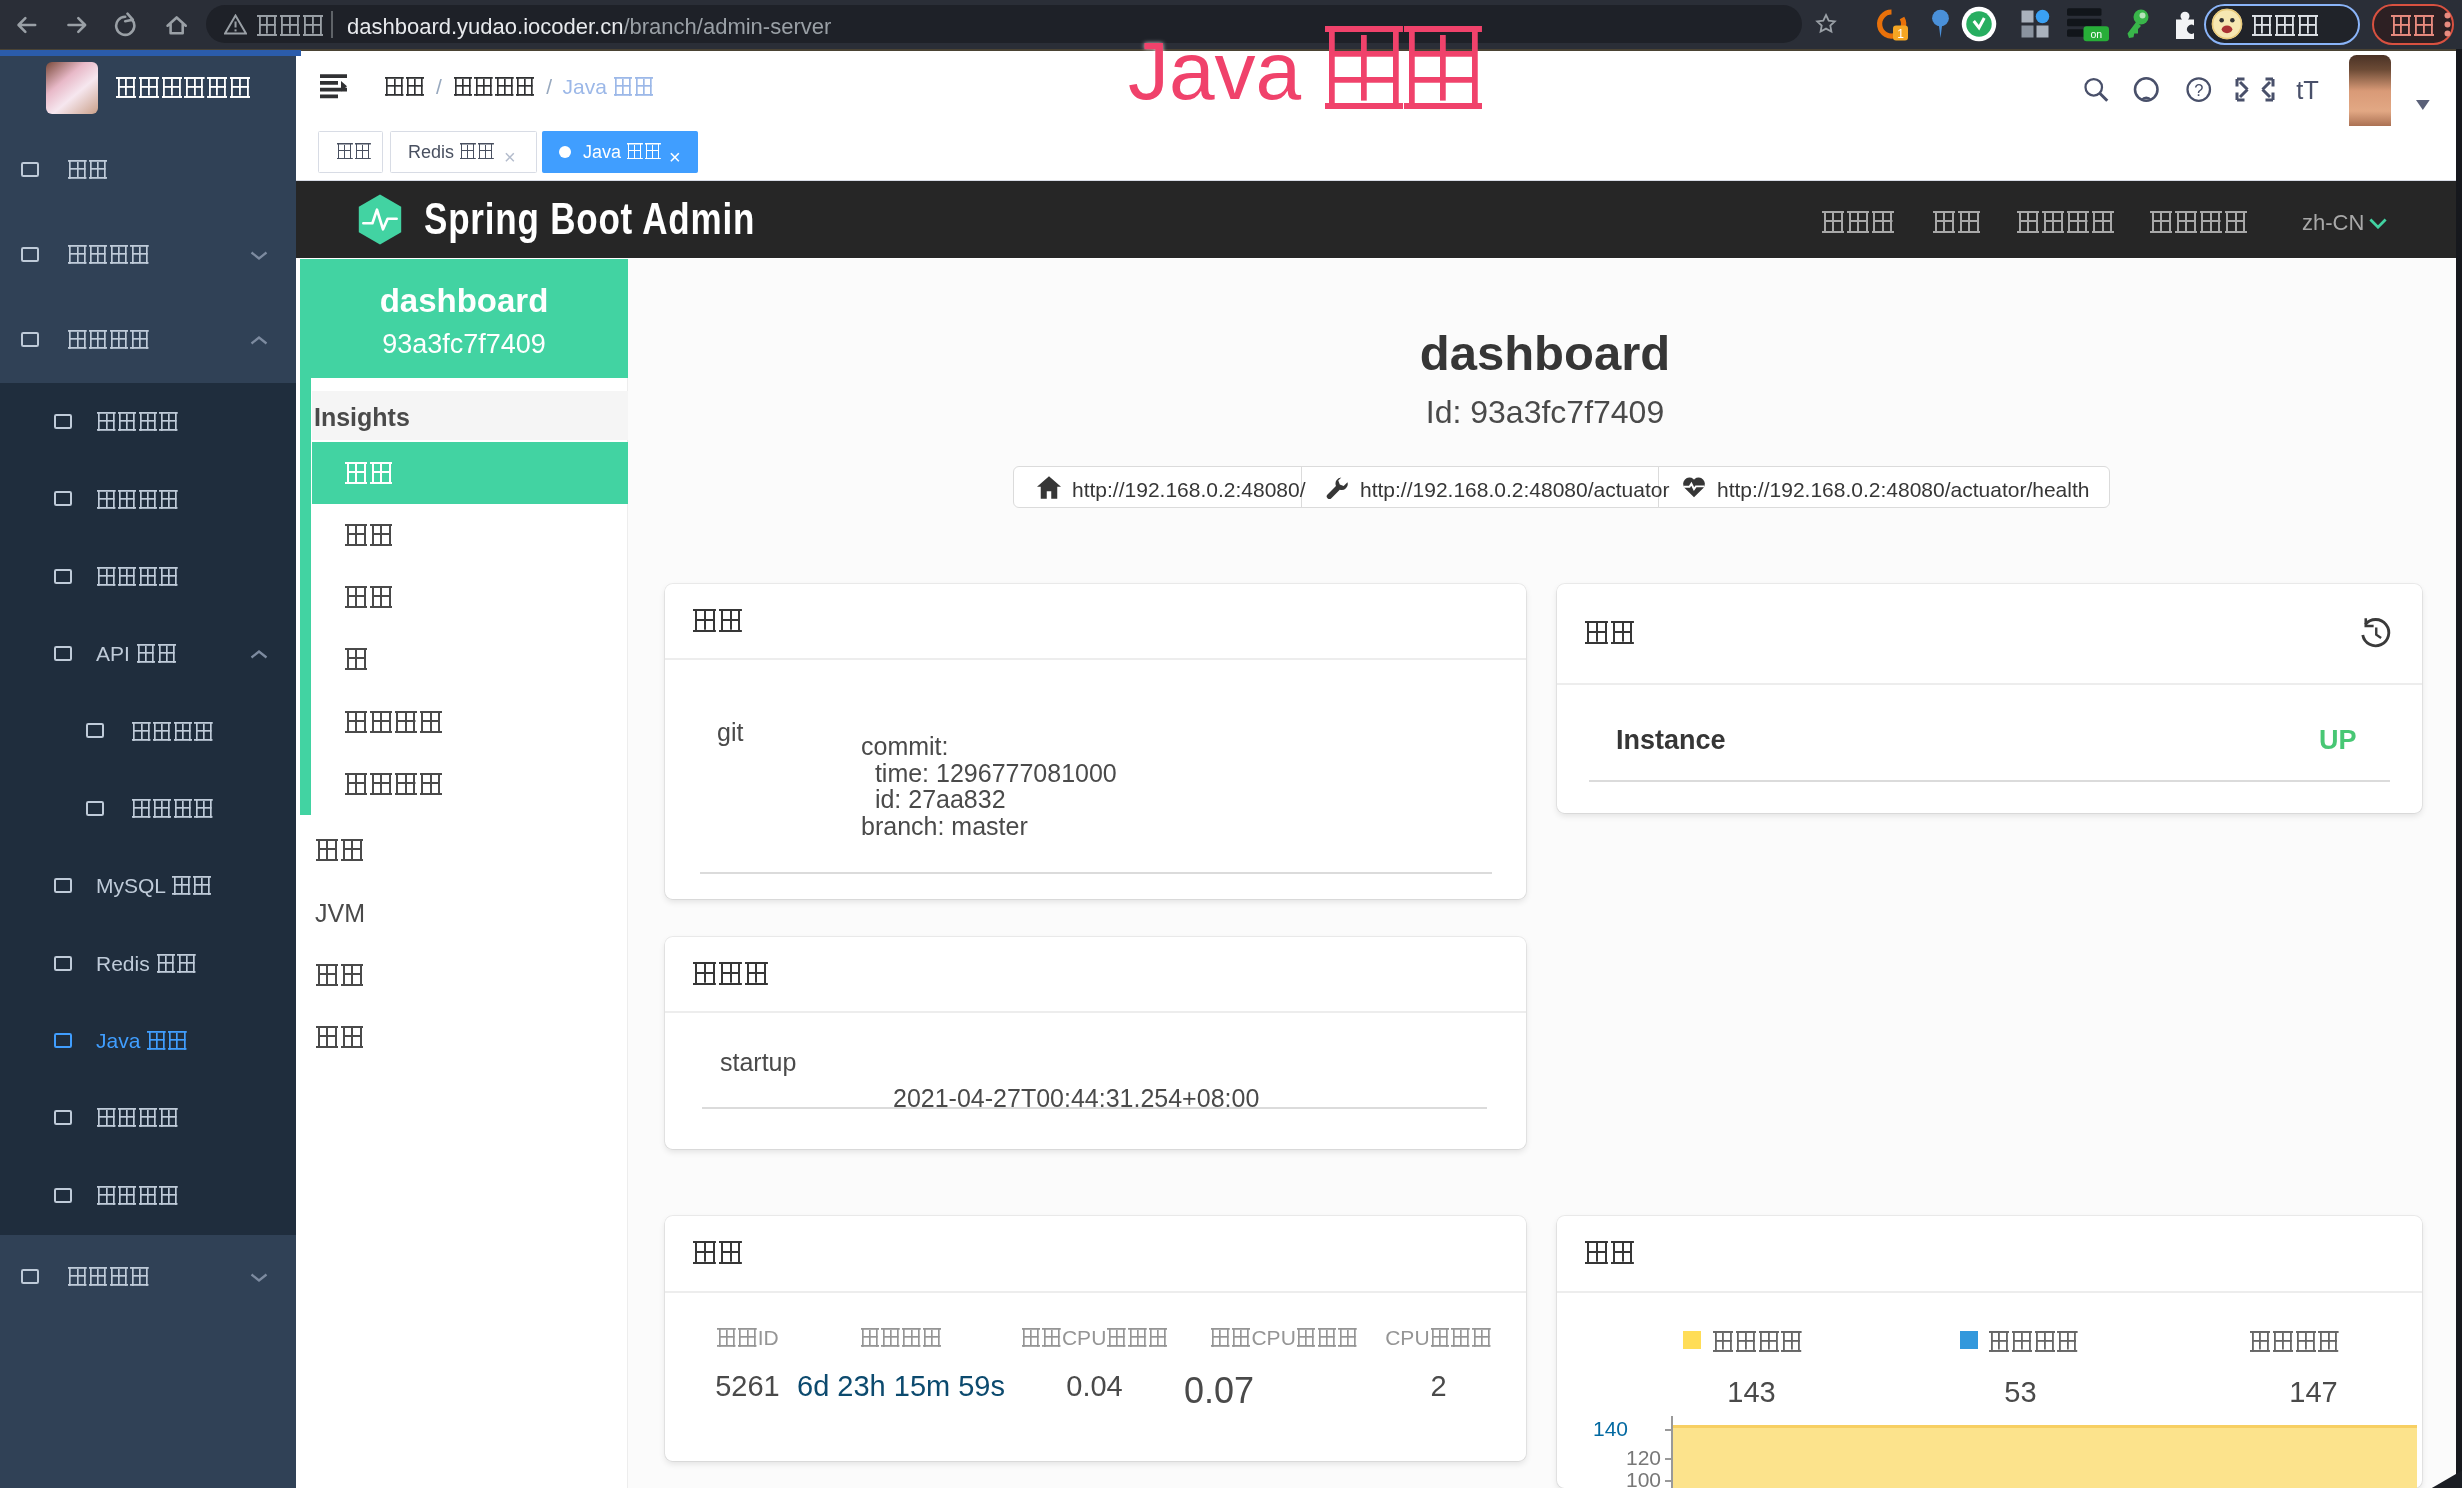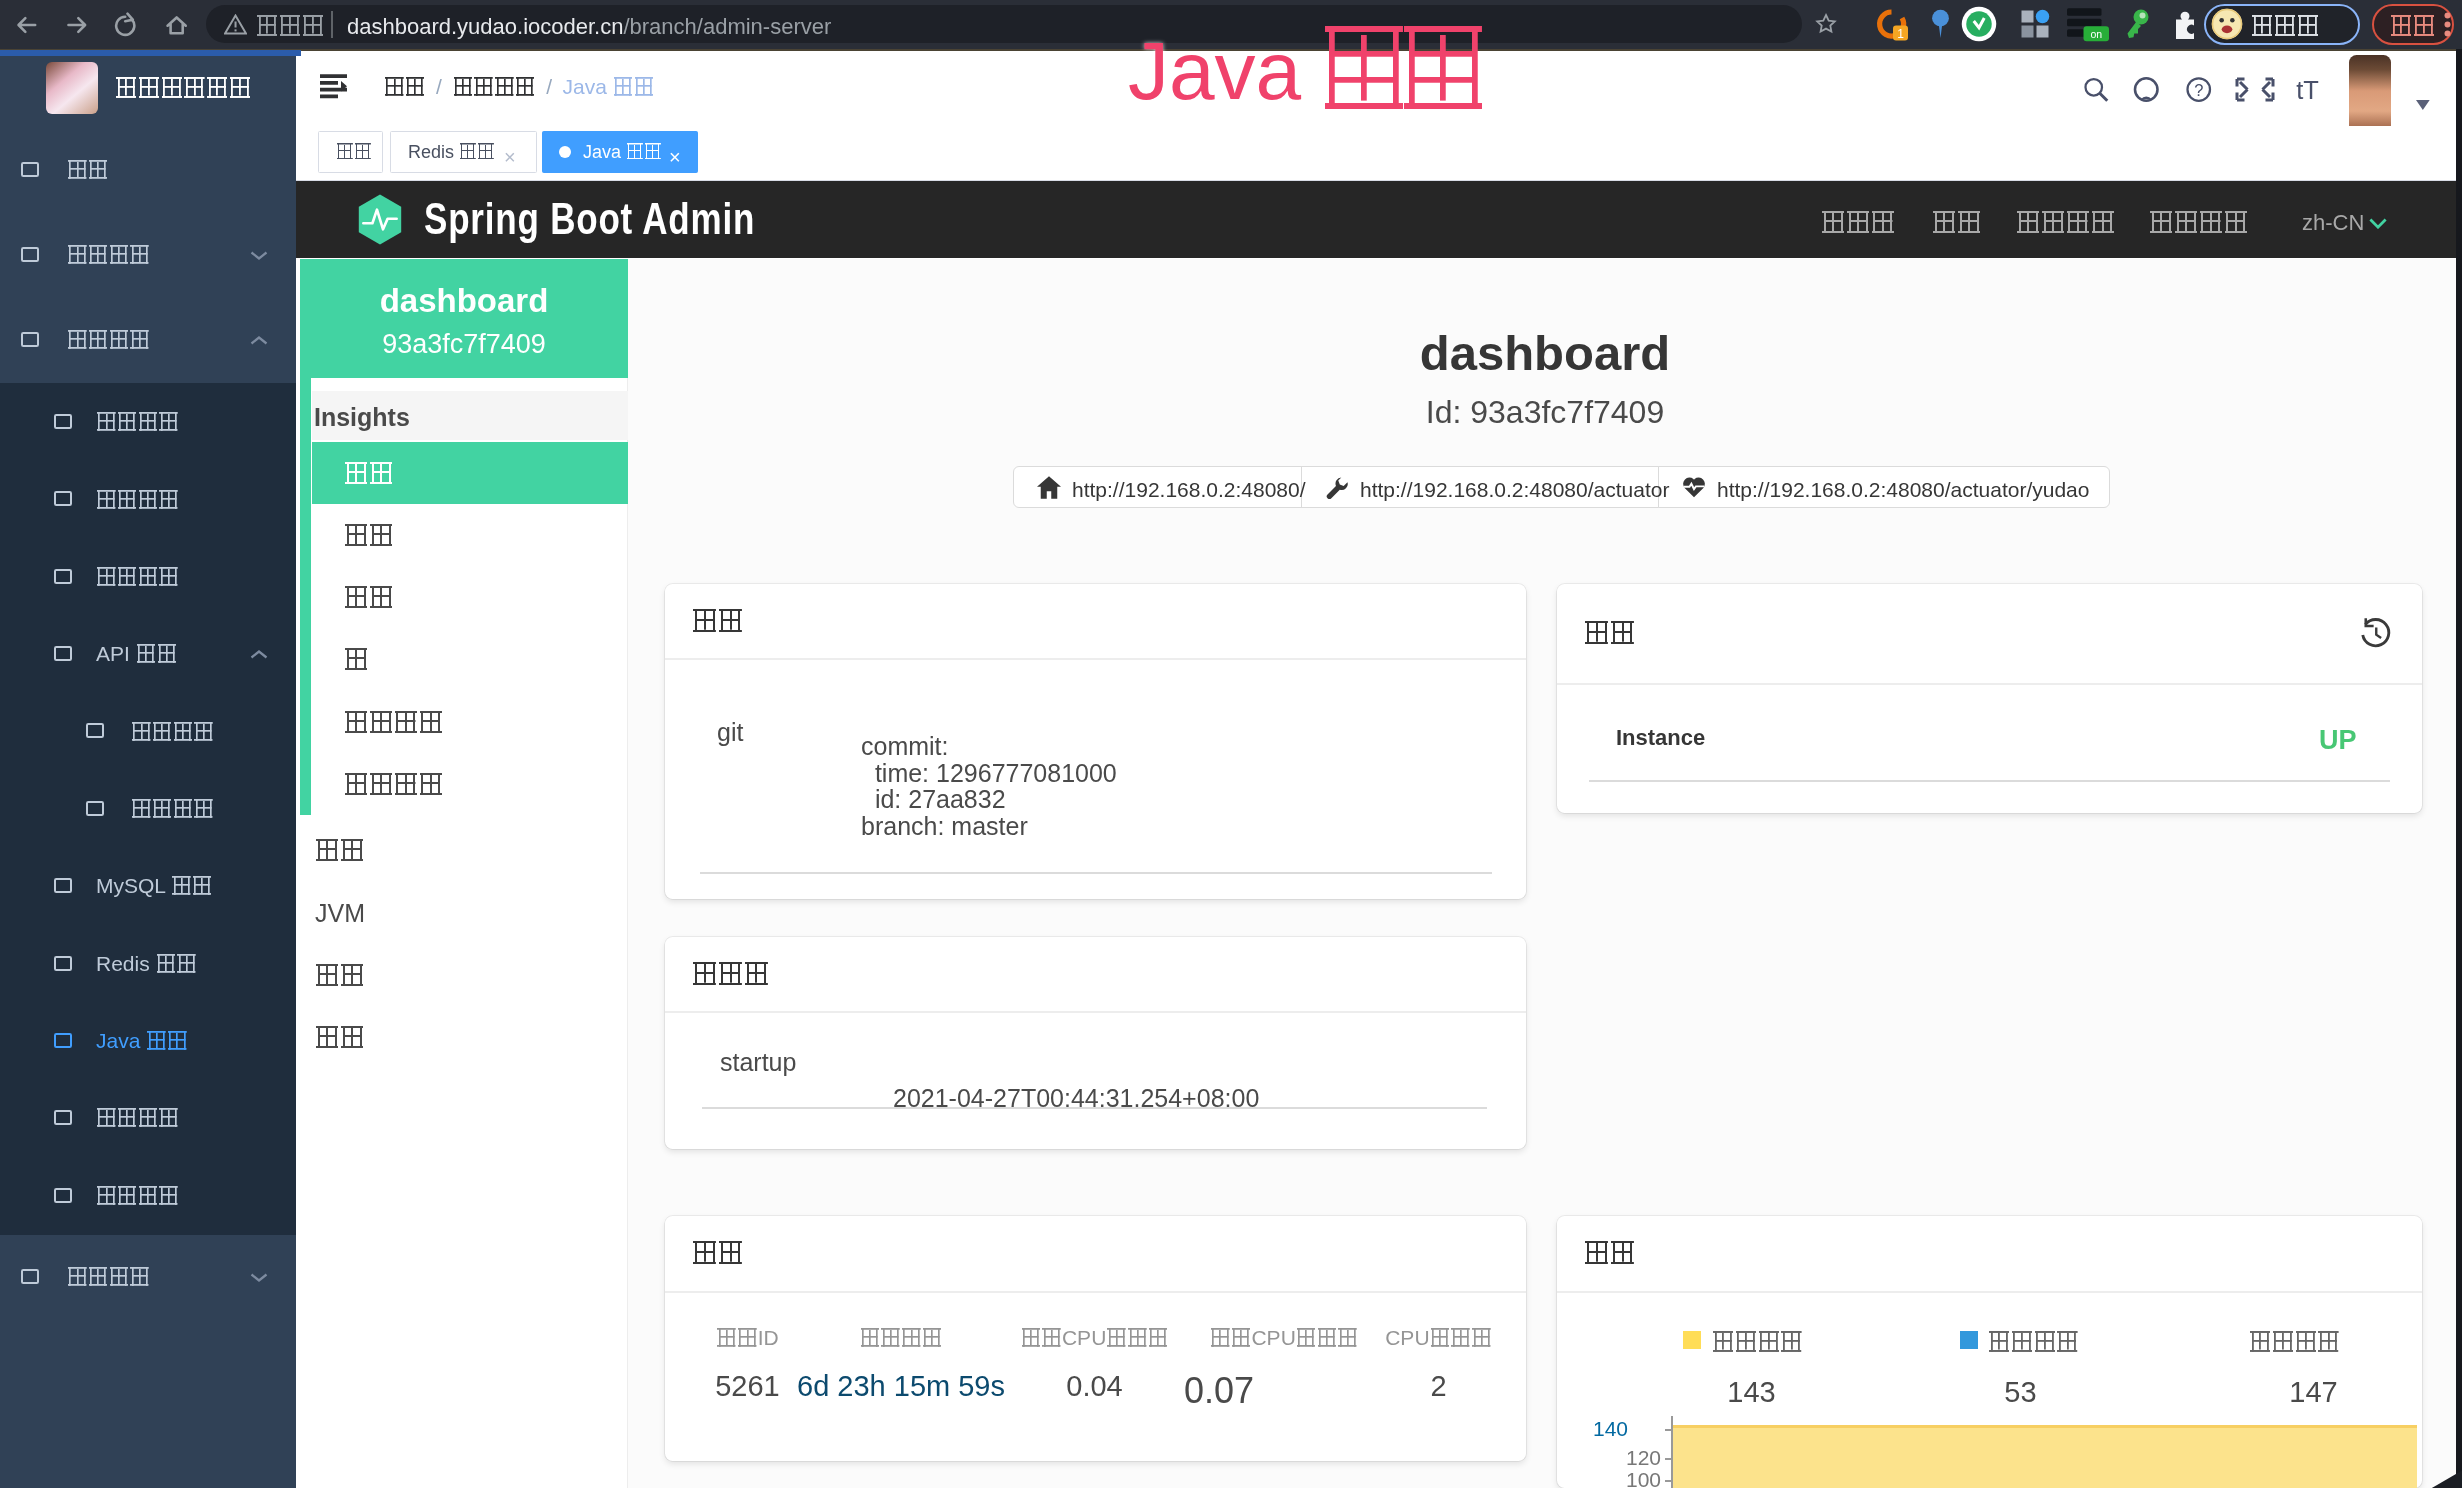--- a/index.html
+++ b/index.html
@@ -223,39 +223,39 @@
   </svg>
 <div class="ab" style="left:1072px;top:478px;font-size:21px;color:#363636">http://192.168.0.2:48080/</div>
 <svg class="ab" style="left:1326px;top:476px" width="23" height="23" viewBox="0 0 30 30" fill="#363636">
     <path d="M20 2 a8 8 0 0 0 -7 11 L2 24 a3.4 3.4 0 0 0 5 5 L18 18 a8 8 0 0 0 10 -10 l-5 5 -5 -2 -2 -5 z"></path>
   </svg>
 <div class="ab" style="left:1360px;top:478px;font-size:21px;color:#363636">http://192.168.0.2:48080/actuator</div>
 <svg class="ab" style="left:1682px;top:477px" width="24" height="21" viewBox="0 0 32 28">
     <path d="M16 27 L3.5 14.5 a8.3 8.3 0 0 1 11.7 -11.7 l.8 .8 .8 -.8 a8.3 8.3 0 0 1 11.7 11.7 Z" fill="#363636"></path>
     <path d="M2 13 h8 l2.5 -4 3.5 7 2.5 -3.5 h11" fill="none" stroke="#fff" stroke-width="2.6"></path>
   </svg>
-<div class="ab" style="left:1717px;top:478px;font-size:21px;color:#363636">http://192.168.0.2:48080/actuator/yudao</div>
+<div class="ab" style="left:1717px;top:478px;font-size:21px;color:#363636">http://192.168.0.2:48080/actuator/health</div>
 <div class="ab" style="left:665px;top:584px;width:861px;height:315px;background:#fff;border-radius:7.6px;box-shadow:0 0 0 0.8px rgba(10,10,10,.08),0 3px 6px rgba(10,10,10,.1)"></div>
 <div class="ab" style="left:665px;top:658px;width:861px;height:1.5px;background:#ededed"></div>
 <div class="ab" style="left:692px;top:606px;font-size:26px;font-weight:600;color:#363636"><i class="z"></i><i class="z"></i></div>
 <div class="ab" style="left:717px;top:718px;font-size:25px;color:#4a4a4a">git</div>
 <div class="ab" style="left:861px;top:733px;font-size:25px;line-height:26.5px;color:#4a4a4a;white-space:pre">commit:
   time: 1296777081000
   id: 27aa832
 branch: master</div>
 <div class="ab" style="left:700px;top:872px;width:792px;height:1.5px;background:#dbdbdb"></div>
 <div class="ab" style="left:1557px;top:584px;width:865px;height:229px;background:#fff;border-radius:7.6px;box-shadow:0 0 0 0.8px rgba(10,10,10,.08),0 3px 6px rgba(10,10,10,.1)"></div>
 <div class="ab" style="left:1557px;top:683px;width:865px;height:1.5px;background:#ededed"></div>
 <div class="ab" style="left:1584px;top:618px;font-size:26px;font-weight:600;color:#363636"><i class="z"></i><i class="z"></i></div>
 <svg class="ab" style="left:2359px;top:617px" width="33" height="33" viewBox="0 0 44 44" fill="none" stroke="#3a3a3a" stroke-width="3.8">
     <path d="M8.5 10 A17.5 17.5 0 1 1 5 24"></path>
     <path d="M9 1.5 v10.5 h10.5" stroke-width="3.4"></path>
     <path d="M23 14 v9.5 l6.5 4.5" stroke-width="3.2"></path>
   </svg>
-<div class="ab" style="left:1616px;top:725px;font-size:22px;font-weight:bold;color:#363636">Instance</div>
+<div class="ab" style="left:1616px;top:725px;font-size:27px;font-weight:bold;color:#363636">Instance</div>
 <div class="ab" style="left:2319px;top:725px;font-size:27px;font-weight:bold;color:#48c774">UP</div>
 <div class="ab" style="left:1589px;top:780px;width:801px;height:1.5px;background:#dbdbdb"></div>
 <div class="ab" style="left:665px;top:937px;width:861px;height:212px;background:#fff;border-radius:7.6px;box-shadow:0 0 0 0.8px rgba(10,10,10,.08),0 3px 6px rgba(10,10,10,.1)"></div>
 <div class="ab" style="left:665px;top:1011px;width:861px;height:1.5px;background:#ededed"></div>
 <div class="ab" style="left:692px;top:959px;font-size:26px;font-weight:600;color:#363636"><i class="z"></i><i class="z"></i><i class="z"></i></div>
 <div class="ab" style="left:720px;top:1048px;font-size:25px;color:#4a4a4a">startup</div>
 <div class="ab" style="left:893px;top:1084px;font-size:25px;color:#4a4a4a">2021-04-27T00:44:31.254+08:00</div>
 <div class="ab" style="left:702px;top:1107px;width:785px;height:1.5px;background:#dbdbdb"></div>
 <div class="ab" style="left:665px;top:1216px;width:861px;height:245px;background:#fff;border-radius:7.6px;box-shadow:0 0 0 0.8px rgba(10,10,10,.08),0 3px 6px rgba(10,10,10,.1)"></div>
 <div class="ab" style="left:665px;top:1291px;width:861px;height:1.5px;background:#ededed"></div>

